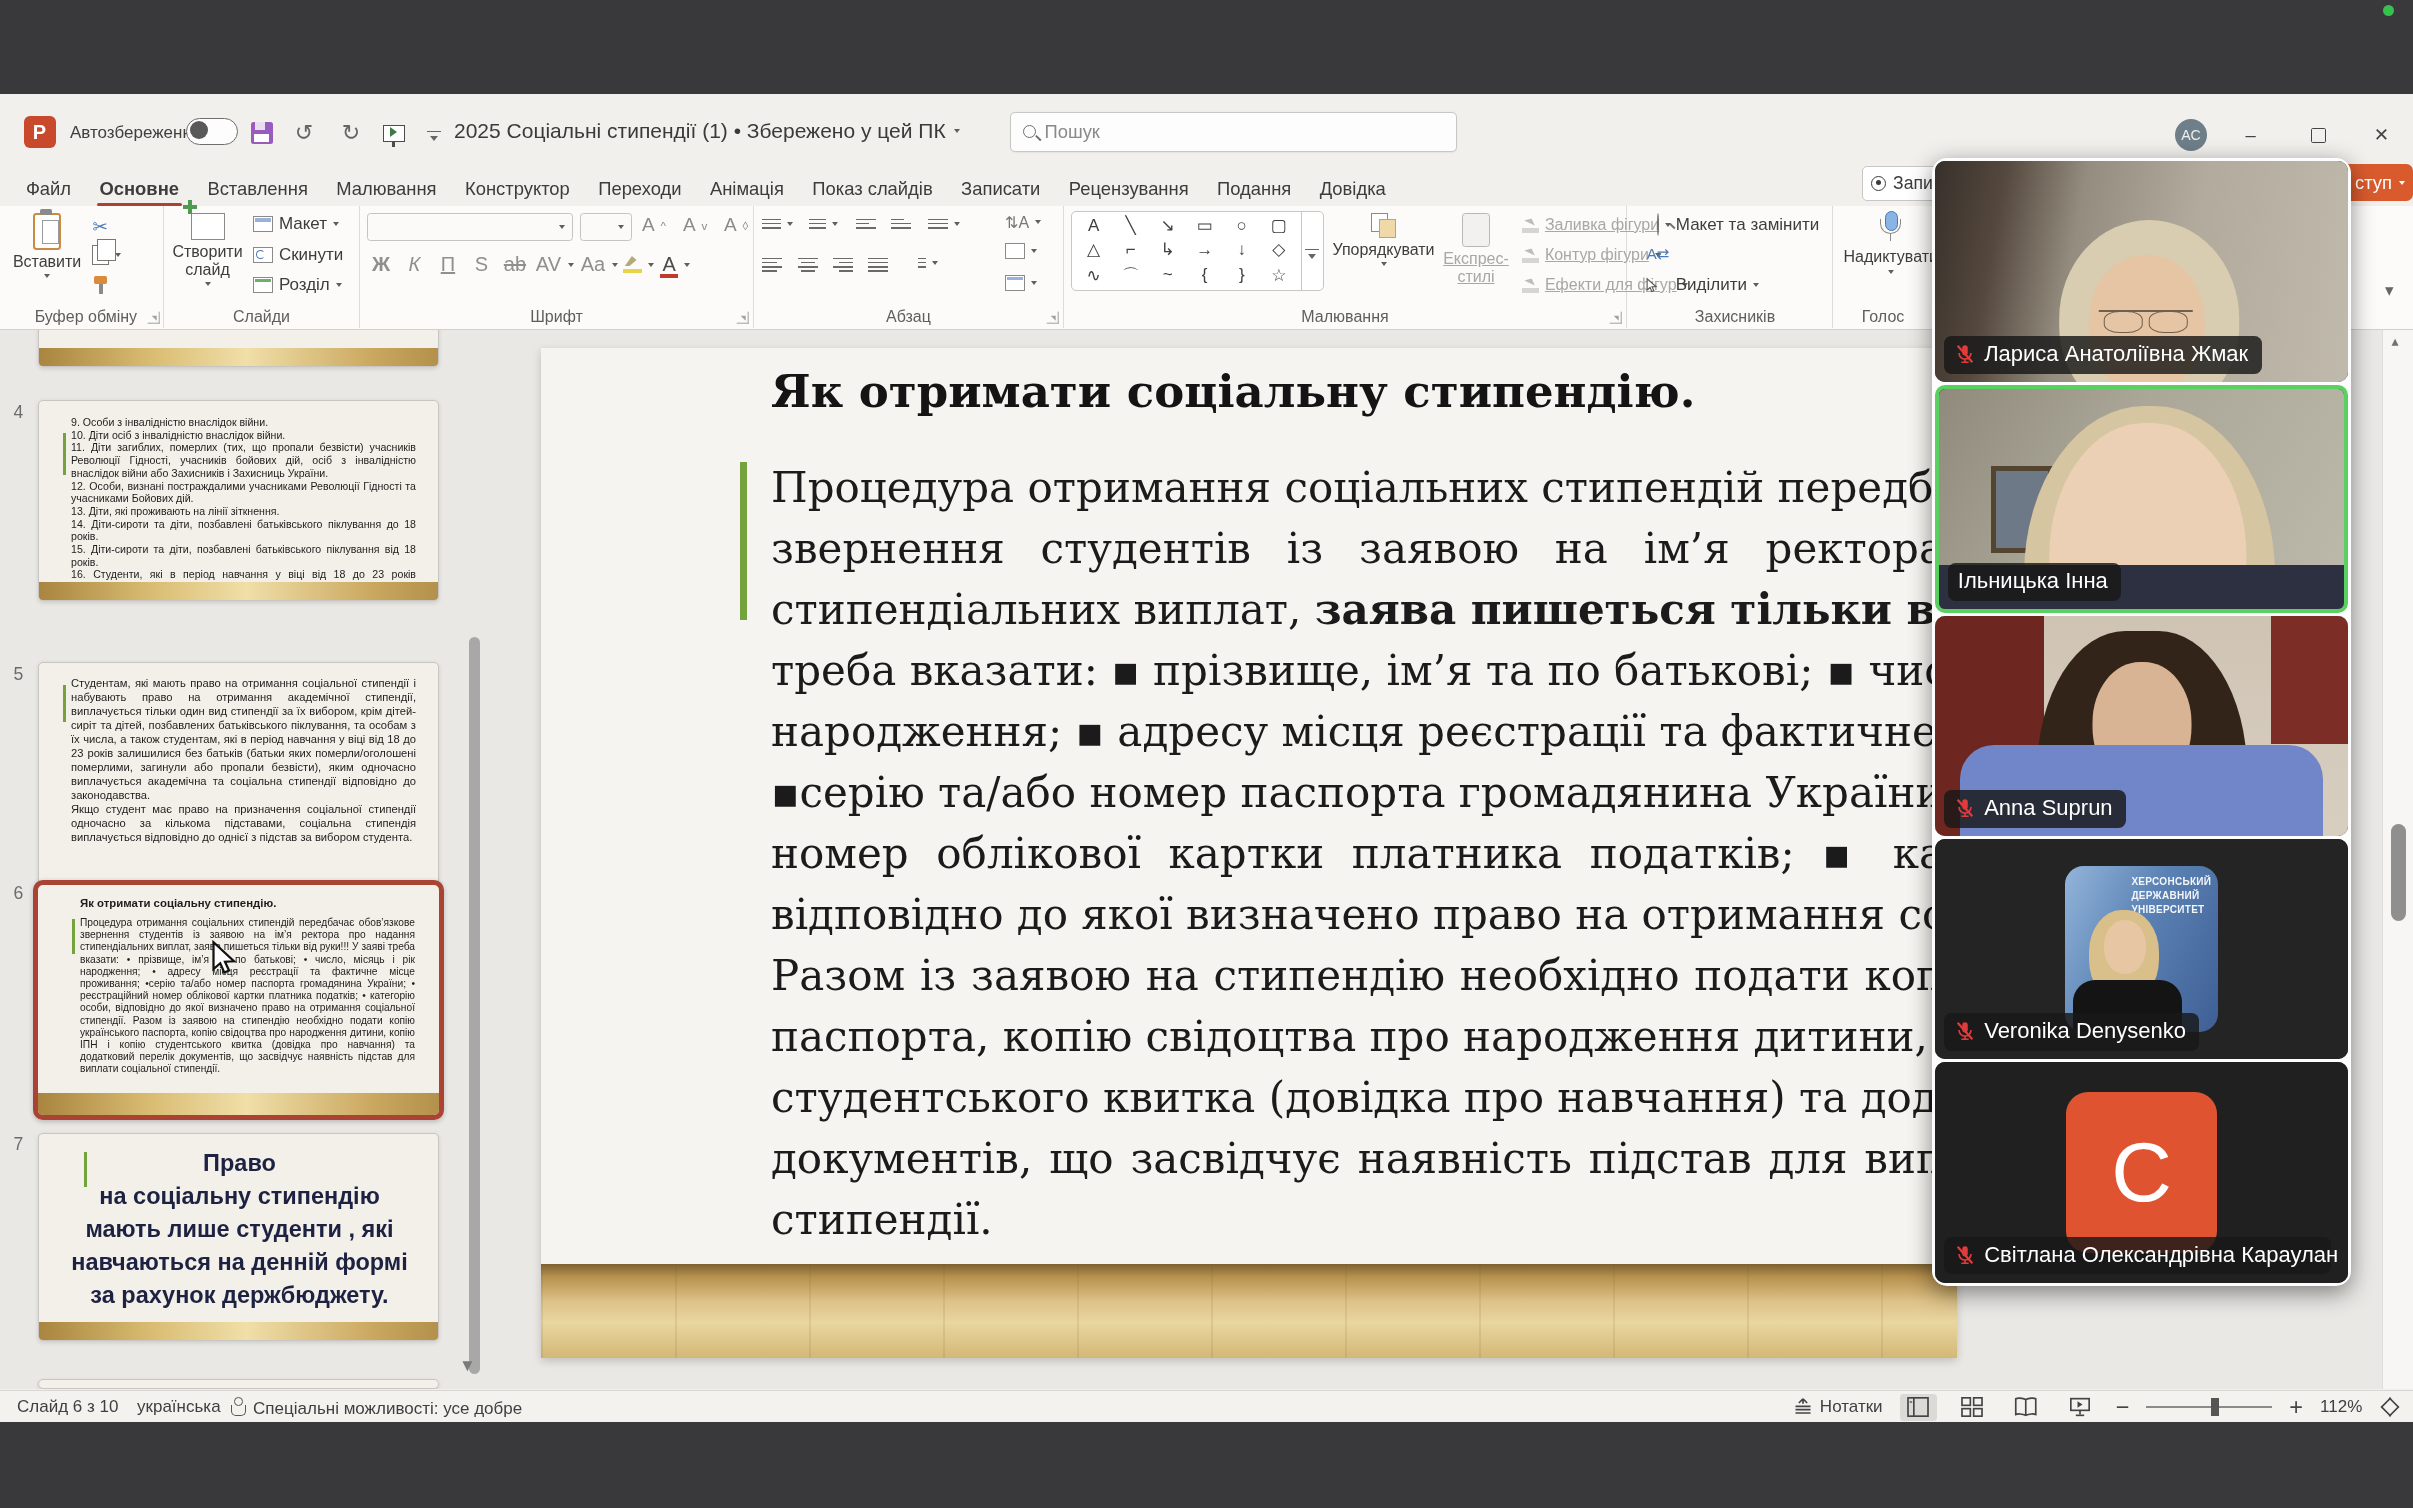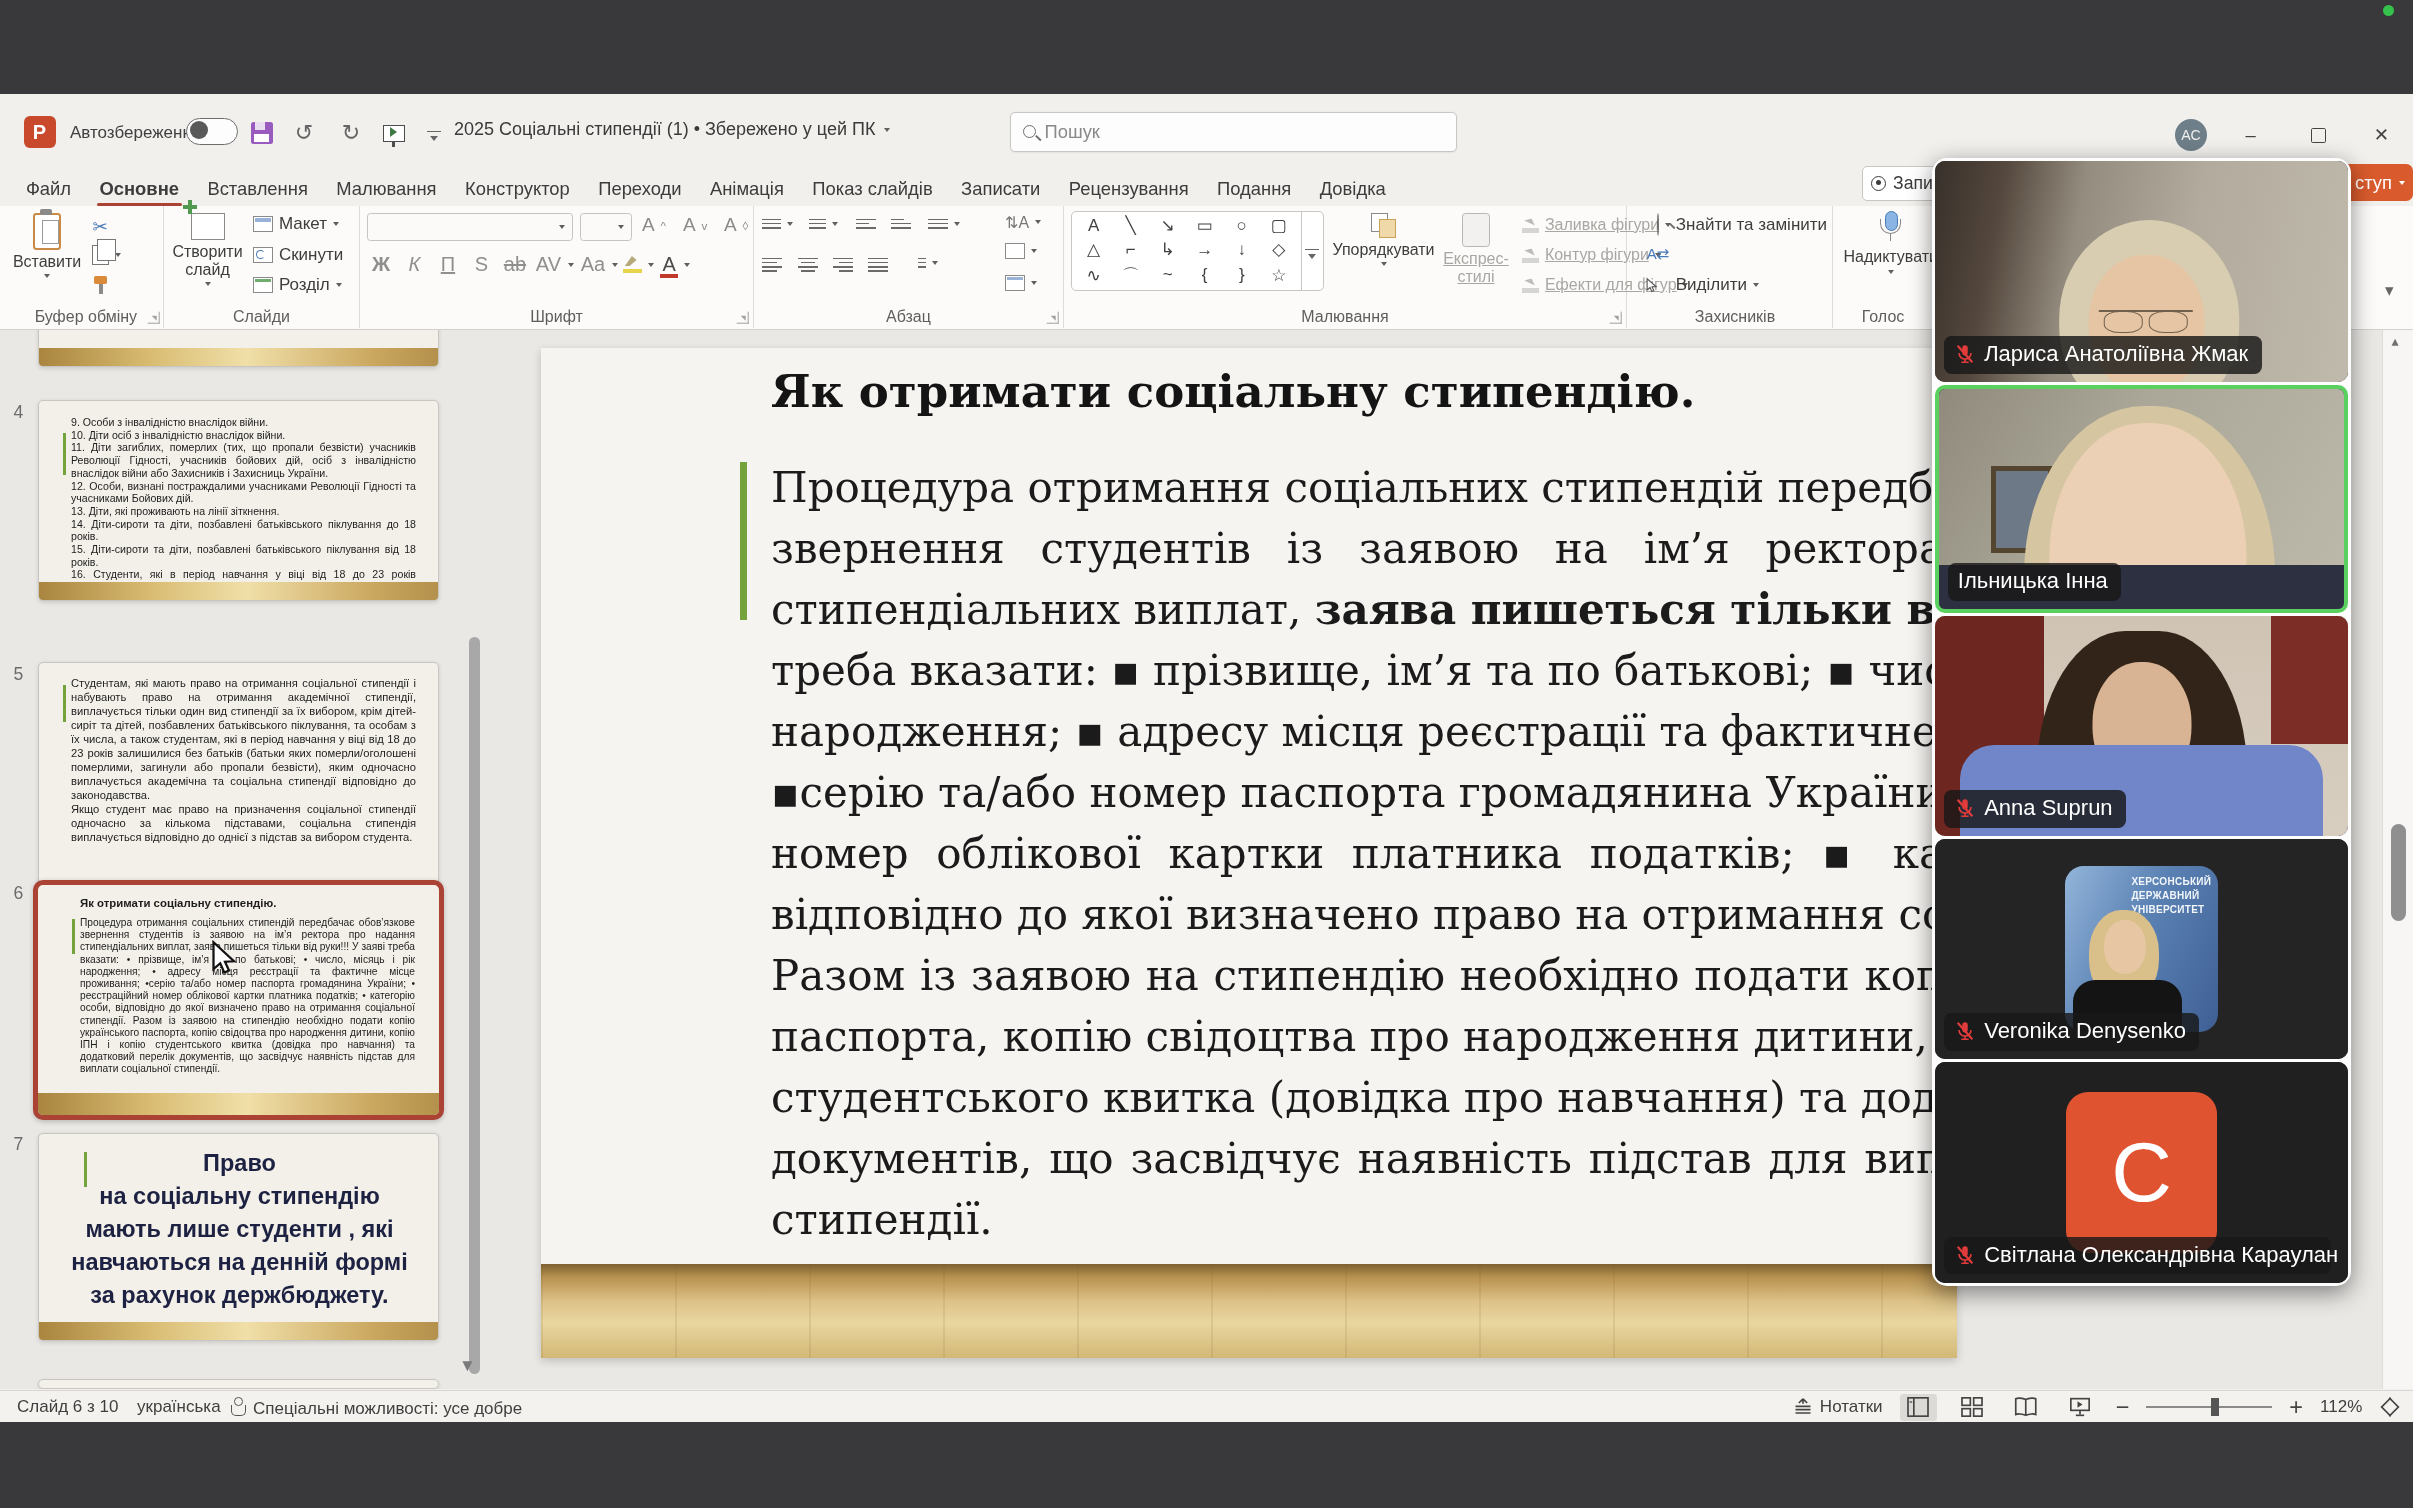--- a/index.html
+++ b/index.html
@@ -23,21 +23,21 @@
   .qa{position:absolute;top:22px;width:34px;height:34px;display:flex;align-items:center;justify-content:center;font-size:22px;color:#666;}
   .savei{left:245px;} .undoi{left:287px;} .redoi{left:334px;} .presi{left:377px;} .dblchev{left:417px;}
   .floppy{width:22px;height:22px;background:#9a5bbf;border-radius:2.5px;position:relative;}
   .floppy::before{content:"";position:absolute;left:4.2px;top:0;width:10px;height:7.5px;background:#e8def0;}
   .floppy::after{content:"";position:absolute;left:3.4px;bottom:1.7px;width:15px;height:8.4px;background:#fff;}
   .prescreen{width:22px;height:17px;border:1.7px solid #4c4c4c;position:relative;background:#fff;}
   .prescreen::before{content:"";position:absolute;left:5.9px;top:1.7px;border-left:7.5px solid #3f7a46;border-top:5px solid transparent;border-bottom:5px solid transparent;}
   .prescreen::after{content:"";position:absolute;left:7.5px;top:15px;width:3.4px;height:6.7px;background:#4c4c4c;}
   .dbl{width:13.4px;height:3.4px;border-top:1.7px solid #666;position:relative;}
   .dbl::after{content:"";position:absolute;left:2.5px;top:3.4px;border-left:4.2px solid transparent;border-right:4.2px solid transparent;border-top:5px solid #666;}
-  .doctitle{position:absolute;left:454px;top:25px;font-size:18px;color:#3a3a3a;display:flex;gap:8.4px;align-items:center;}
+  .doctitle{position:absolute;left:454px;top:25px;font-size:21px;color:#3a3a3a;display:flex;gap:8.4px;align-items:center;}
   .searchbox{position:absolute;left:1010px;top:17.6px;width:447px;height:40px;background:#fdfdfd;border:0.8px solid #c9c7c4;
     border-radius:5px;display:flex;align-items:center;padding:0 11.7px;gap:8.4px;box-shadow:0 0.8px 1.7px rgba(0,0,0,.06);}
   .mag{width:13.4px;height:13.4px;border:1.7px solid #6f6f6f;border-radius:50%;position:relative;flex:none;}
   .mag::after{content:"";position:absolute;left:11px;top:11px;width:6.7px;height:1.7px;background:#6f6f6f;transform:rotate(45deg);}
   .searchbox input{border:none;outline:none;background:transparent;font-size:18.4px;color:#444;width:100%;font-family:"Liberation Sans",sans-serif;}
   .searchbox input::placeholder{color:#8a8a8a;}
   .avatar{position:absolute;left:2175px;top:25px;width:32px;height:32px;border-radius:50%;background:#6f7f8a;color:#eee;
     font-size:14.2px;display:flex;align-items:center;justify-content:center;}
   .winbtn{position:absolute;top:25px;width:37px;height:32px;display:flex;align-items:center;justify-content:center;font-size:18.4px;color:#444;}
   .minb{left:2232px;} .maxb{left:2300px;} .closeb{left:2363px;}
@@ -486,21 +486,21 @@
             <span>Ефекти для фігур</span>
             <span class="car sm"></span>
           </div>
         <div class="glabel">Малювання</div>
         <div class="launch"></div>
       </div>
 
       <div class="grp" style="left:1638px;width:195px;">
         <div class="rowbtn" style="left:8.4px;top:8.4px;">
             <span class="editico"><span class="mag"></span></span>
-            <span>Знайти та замінити</span>
+            <span>Макет та замінити</span>
           </div>
         <div class="rowbtn" style="left:8.4px;top:39px;">
             <span class="editico" style="color:#4a7ab5;font-size:15px;">A⇄</span>
             <span></span>
           </div>
         <div class="rowbtn" style="left:8.4px;top:69px;">
             <span class="editico">
               <svg width="13.4" height="17" viewBox="0 0 12 14">
                 <path d="M1,1 L1,11 L3.6,8.8 L5.2,12.4 L7,11.6 L5.4,8.2 L9,8 Z" fill="#fff" stroke="#555" stroke-width="1"></path>
               </svg>

